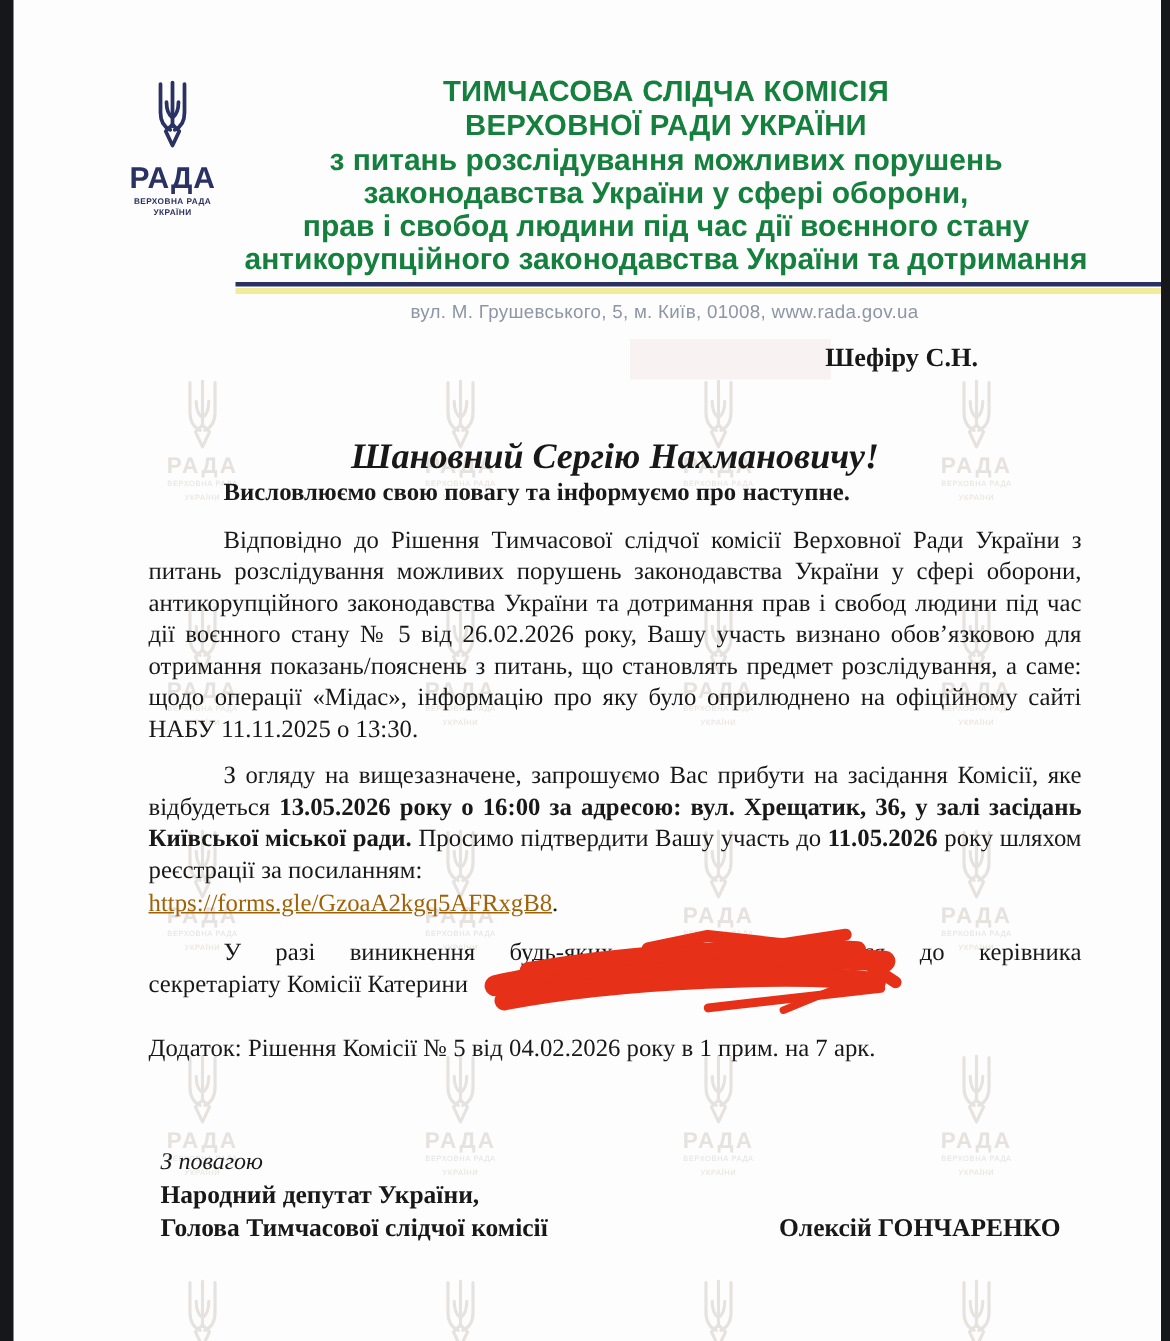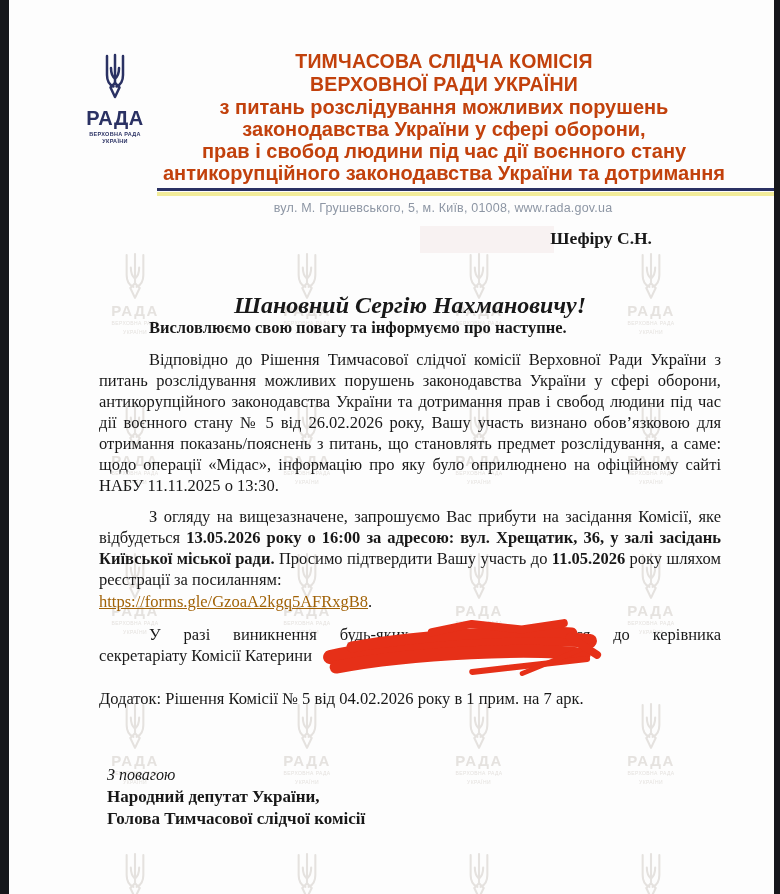--- a/index.html
+++ b/index.html
@@ -17,21 +17,21 @@
             letter-spacing:1.5px;line-height:1;margin-top:2px;}
   .wm-cap{font-family:"Liberation Sans",sans-serif;font-size:5px;line-height:1.3;
           letter-spacing:.4px;margin-top:2px;}
 
   
   .logo{position:absolute;left:84px;top:52px;width:62px;text-align:center;color:#2a3163;z-index:2;}
   .logo-name{font-family:"Liberation Sans",sans-serif;font-weight:bold;font-size:20px;
              letter-spacing:.5px;line-height:1;margin-top:2px;}
   .logo-cap{font-family:"Liberation Sans",sans-serif;font-weight:bold;font-size:5.5px;
             line-height:1.3;letter-spacing:.3px;margin-top:3px;}
-  .head{position:absolute;left:152px;top:50px;width:584px;text-align:center;color:#c2410c;
+  .head{position:absolute;left:152px;top:50px;width:584px;text-align:center;color:#15803d;
         font-family:"Liberation Sans",sans-serif;font-weight:bold;z-index:2;}
   .head-main{font-size:19.5px;line-height:23px;letter-spacing:.2px;}
   .head-sub{font-size:20px;line-height:22px;}
   .rule{position:absolute;left:157px;right:6px;top:188px;z-index:2;}
   .rule-navy{height:3px;background:#2a3163;}
   .rule-yellow{height:4px;background:#f2ec9a;margin-top:1px;}
   .address{position:absolute;left:150px;width:586px;top:201px;text-align:center;
            font-family:"Liberation Sans",sans-serif;font-size:12.5px;color:#8d96a4;
            letter-spacing:.2px;z-index:2;}
 
@@ -433,14 +433,15 @@
     <path d="M202 59 L272 31" stroke="#e63018" stroke-width="5" stroke-linecap="round"></path>
     <path d="M250 23 L277 41" stroke="#e63018" stroke-width="8" stroke-linecap="round"></path>
   </svg>
 
   <div class="para" id="attach">Додаток: Рішення Комісії № 5 від 04.02.2026 року в 1 прим. на 7 арк.</div>
 
   <div class="sig-closing">З повагою</div>
   <div class="sig-title1">Народний депутат України,</div>
   <div class="sig-row">
     <span>Голова Тимчасової слідчої комісії</span>
+    <span>Олексій ГОНЧАРЕНКО</span>
   </div>
 </div>
 
 </body></html>

